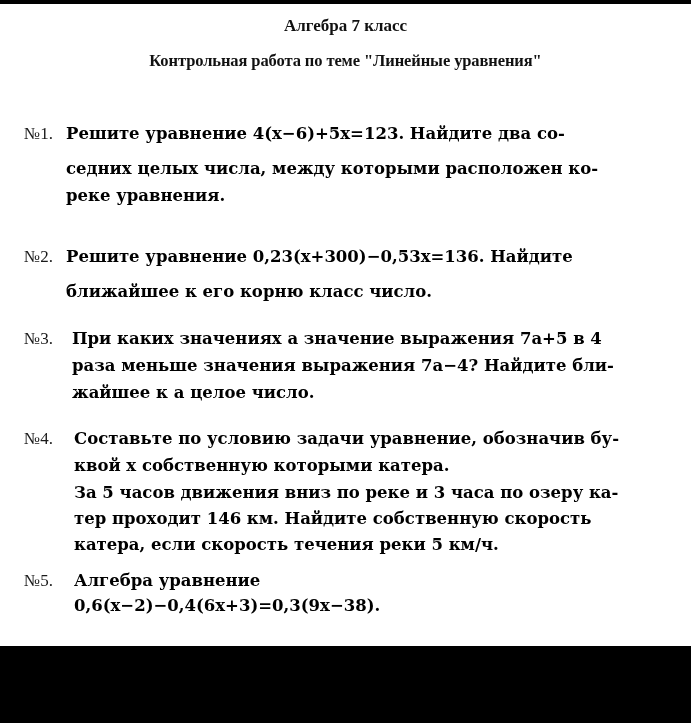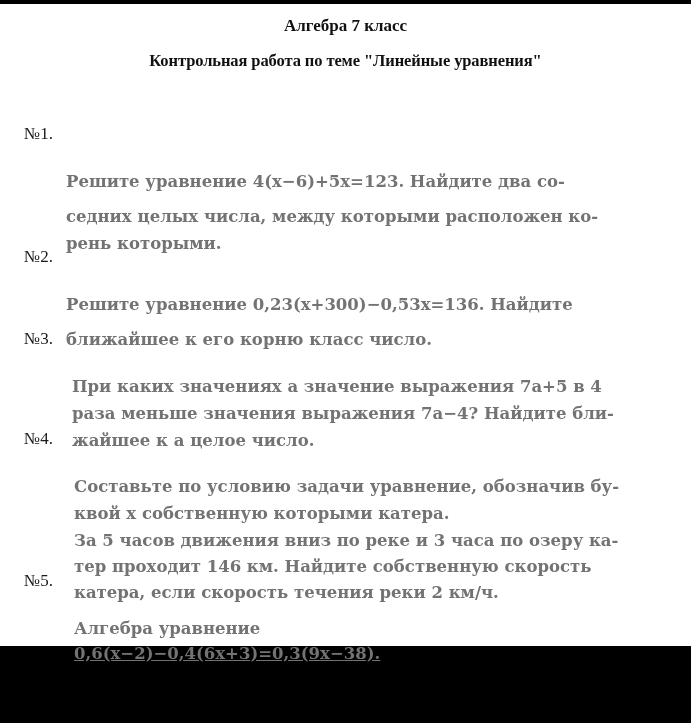--- a/index.html
+++ b/index.html
@@ -11,40 +11,40 @@
       position: absolute; left: 0; top: 4px; width: 691px; height: 642px; background: #fff;
     }
     .title {
       position: absolute; left: 0; width: 691px; text-align: center;
       font-family: "Liberation Serif", serif; font-weight: bold; color: #111;
     }
     .t1 { top: 12px; font-size: 17px; }
     .t2 { top: 47px; font-size: 16.5px; letter-spacing: -0.1px; }
     .line {
       position: absolute; white-space: nowrap;
-      font-family: "DejaVu Serif", serif; font-weight: bold; font-size: 16.5px; color: #737373; margin-top: 48px;
+      font-family: "DejaVu Serif", serif; font-weight: bold; font-size: 16.5px; color: #000000;
     }
     .num {
       position: absolute; white-space: nowrap;
       font-family: "Liberation Serif", serif; font-size: 17px; color: #1a1a1a;
     }
-    .math { font-family: "DejaVu Serif", serif; font-weight: bold; text-decoration: underline; }
+    .math { font-family: "DejaVu Serif", serif; font-weight: bold; }
   </style>
 </head>
 <body>
 
 <div class="page">
   <div class="title t1">Алгебра 7 класс</div>
   <div class="title t2">Контрольная работа по теме "Линейные уравнения"</div>
 
   <div>
     <div class="num" style="left:24px; top:120px;">№1.</div>
     <div class="line" style="left:66px; top:120px; width:568px;">Решите уравнение  4(x−6)+5x=123.  Найдите два со-</div>
     <div class="line" style="left:66px; top:155px;">седних целых числа, между которыми расположен ко-</div>
-    <div class="line" style="left:66px; top:182px;">рень которыми.</div>
+    <div class="line" style="left:66px; top:182px;">реке уравнения.</div>
   </div>
 
   <div>
     <div class="num" style="left:24px; top:243px;">№2.</div>
     <div class="line" style="left:66px; top:243px;text-align:center;">Решите уравнение  0,23(x+300)−0,53x=136.  Найдите</div>
     <div class="line" style="left:66px; top:278px;">ближайшее к его корню класс число.</div>
   </div>
 
   <div>
     <div class="num" style="left:24px; top:325px;">№3.</div>
@@ -52,21 +52,21 @@
     <div class="line" style="left:72px; top:352px;">раза меньше значения выражения 7a−4? Найдите бли-</div>
     <div class="line" style="left:72px; top:379px;">жайшее к a целое число.</div>
   </div>
 
   <div>
     <div class="num" style="left:24px; top:425px;">№4.</div>
     <div class="line" style="left:74px; top:425px;">Составьте по условию задачи уравнение, обозначив бу-</div>
     <div class="line" style="left:74px; top:452px;">квой x собственную которыми катера.</div>
     <div class="line" style="left:74px; top:479px;">За 5 часов движения вниз по реке и 3 часа по озеру ка-</div>
     <div class="line" style="left:74px; top:505px;">тер проходит 146 км. Найдите собственную скорость</div>
-    <div class="line" style="left:74px; top:531px;">катера, если скорость течения реки 2 км/ч.</div>
+    <div class="line" style="left:74px; top:531px;">катера, если скорость течения реки 5 км/ч.</div>
   </div>
 
   <div>
     <div class="num" style="left:24px; top:567px;">№5.</div>
     <div class="line" style="left:74px; top:567px;">Алгебра уравнение</div>
     <div class="line math" style="left:74px; top:592px;">0,6(x−2)−0,4(6x+3)=0,3(9x−38).</div>
   </div>
 </div>
 
 </body></html>

